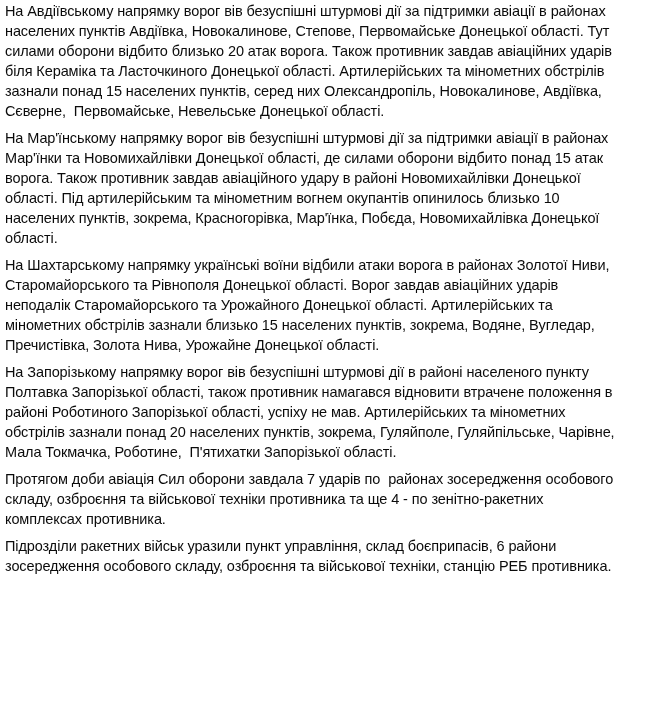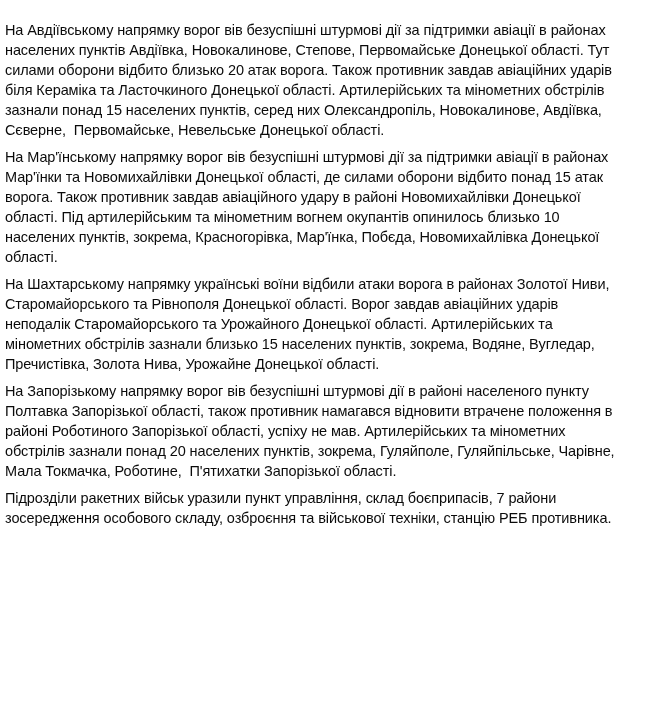--- a/index.html
+++ b/index.html
@@ -9,21 +9,21 @@
   }
   body {
     width: 659px;
     height: 721px;
     overflow: hidden;
     font-family: "Liberation Sans", "DejaVu Sans", sans-serif;
   }
   .report {
     box-sizing: border-box;
     width: 659px;
-    padding: 20px 2px 0 5px;
+    padding: 1px 2px 0 5px;
   }
   .para {
     margin: 0 0 7px 0;
     font-size: 14.5px;
     line-height: 20px;
     font-weight: 400;
     color: #0b0b0b;
     letter-spacing: -0.1px;
     white-space: pre;       
   }
@@ -47,15 +47,18 @@
   <p class="para">На Шахтарському напрямку українські воїни відбили атаки ворога в районах Золотої Ниви,
 Старомайорського та Рівнополя Донецької області. Ворог завдав авіаційних ударів
 неподалік Старомайорського та Урожайного Донецької області. Артилерійських та
 мінометних обстрілів зазнали близько 15 населених пунктів, зокрема, Водяне, Вугледар,
 Пречистівка, Золота Нива, Урожайне Донецької області.</p>
   <p class="para">На Запорізькому напрямку ворог вів безуспішні штурмові дії в районі населеного пункту
 Полтавка Запорізької області, також противник намагався відновити втрачене положення в
 районі Роботиного Запорізької області, успіху не мав. Артилерійських та мінометних
 обстрілів зазнали понад 20 населених пунктів, зокрема, Гуляйполе, Гуляйпільське, Чарівне,
 Мала Токмачка, Роботине,  П'ятихатки Запорізької області.</p>
-  <p class="para">Підрозділи ракетних військ уразили пункт управління, склад боєприпасів, 7 райони
+  <p class="para">Протягом доби авіація Сил оборони завдала 7 ударів по  районах зосередження особового
+складу, озброєння та військової техніки противника та ще 4 - по зенітно-ракетних
+комплексах противника.</p>
+  <p class="para">Підрозділи ракетних військ уразили пункт управління, склад боєприпасів, 6 райони
 зосередження особового складу, озброєння та військової техніки, станцію РЕБ противника.</p>
 </div>
 
 </body></html>

